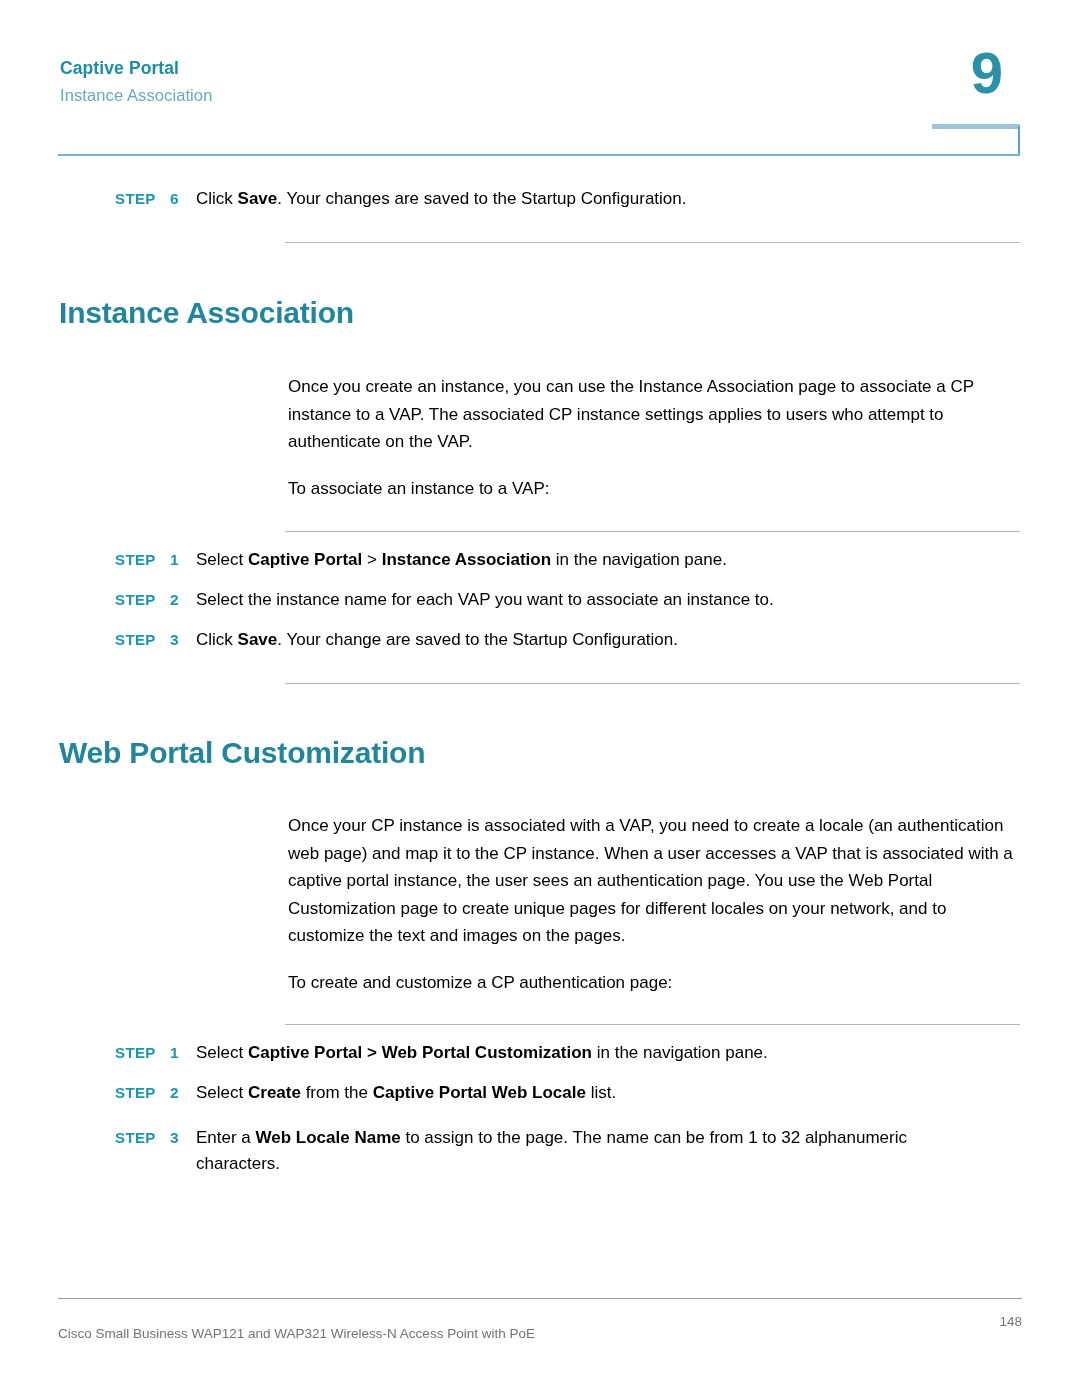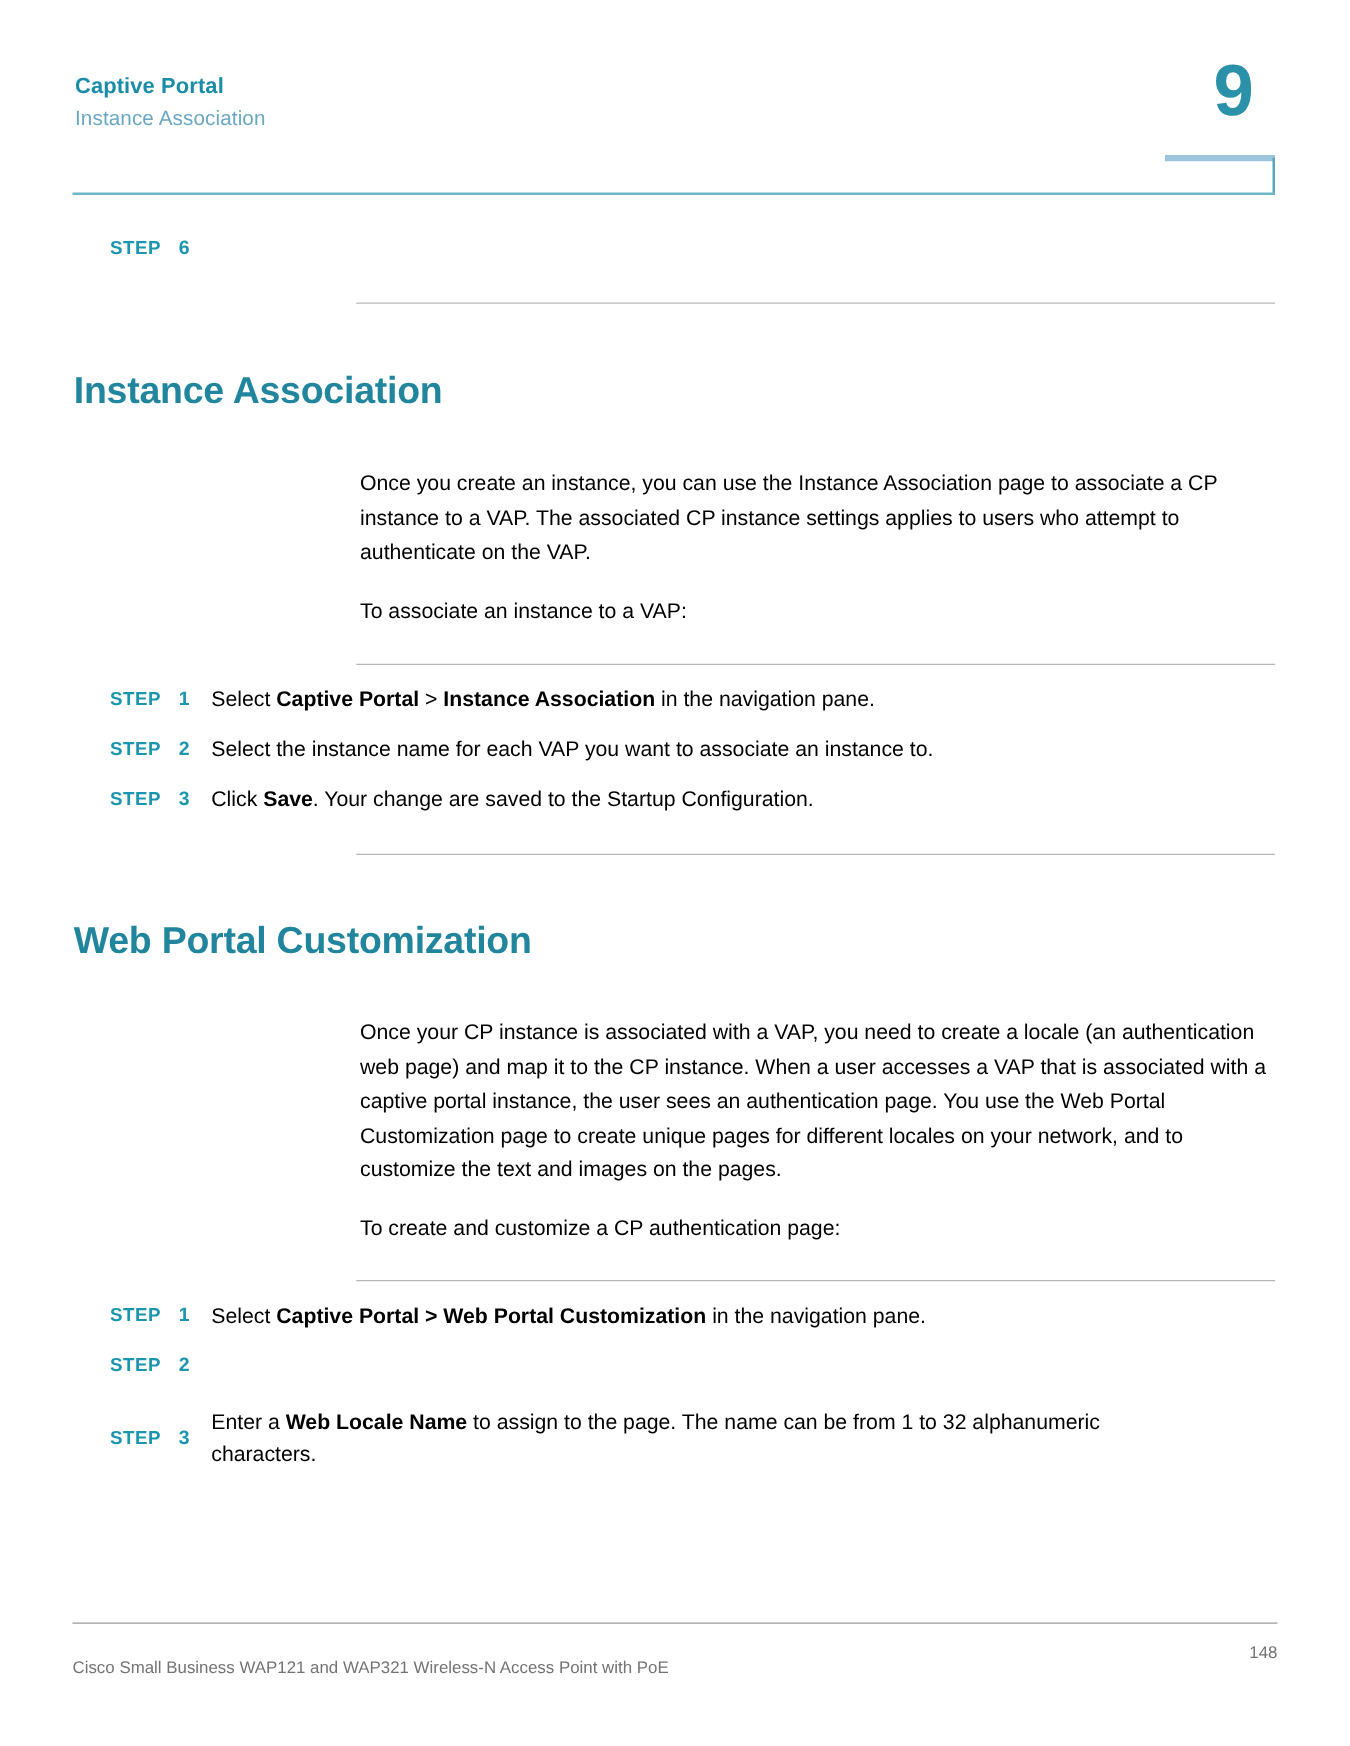--- a/index.html
+++ b/index.html
@@ -101,22 +101,22 @@
   .rule {
     margin-left: 285px;
     width: 735px;
     height: 1px;
     background: #b6b6b6;
   }
 
   
   .step-row {
     display: flex;
-    align-items: center;
-    padding-left: 88px;
+    align-items: flex-start;
+    padding-left: 115px;
   }
   .step-kw {
     width: 55px;
     flex: 0 0 55px;
     font-size: 15px;
     font-weight: bold;
     color: #1b96ae;
     letter-spacing: 0.4px;
     line-height: 26px;
     white-space: nowrap;
@@ -200,20 +200,21 @@
     <div class="header-stub"></div>
     <div class="header-vrule"></div>
     <div class="header-hrule"></div>
   </div>
 
   <div class="content">
 
     <div class="step-row" style="margin-top:26px;">
       <span class="step-kw">STEP</span>
       <span class="step-num">6</span>
+      <span class="step-text"><span>Click </span><b>Save</b><span>. Your changes are saved to the Startup Configuration.</span></span>
     </div>
 
     <div class="rule" style="margin-top:30px;"></div>
 
     <h1 class="section-heading" style="margin-top:53px; margin-bottom:0;">Instance Association</h1>
 
     <p class="body-para" style="margin-top:43px; margin-bottom:0;">Once you create an instance, you can use the Instance Association page to associate a CP instance to a VAP. The associated CP instance settings applies to users who attempt to authenticate on the VAP.</p>
 
     <p class="body-para" style="margin-top:19px; margin-bottom:0;">To associate an instance to a VAP:</p>
 
@@ -249,20 +250,21 @@
 
     <div class="step-row" style="margin-top:15px;">
       <span class="step-kw">STEP</span>
       <span class="step-num">1</span>
       <span class="step-text"><span>Select </span><b>Captive Portal &gt; Web Portal Customization</b><span> in the navigation pane.</span></span>
     </div>
 
     <div class="step-row" style="margin-top:14px;">
       <span class="step-kw">STEP</span>
       <span class="step-num">2</span>
+      <span class="step-text"><span>Select </span><b>Create</b><span> from the </span><b>Captive Portal Web Locale</b><span> list.</span></span>
     </div>
 
 
     <div class="step-row" style="margin-top:19px;">
       <span class="step-kw">STEP</span>
       <span class="step-num">3</span>
       <span class="step-text"><span>Enter a </span><b>Web Locale Name</b><span> to assign to the page. The name can be from 1 to 32 alphanumeric characters.</span></span>
     </div>
 
   </div>

